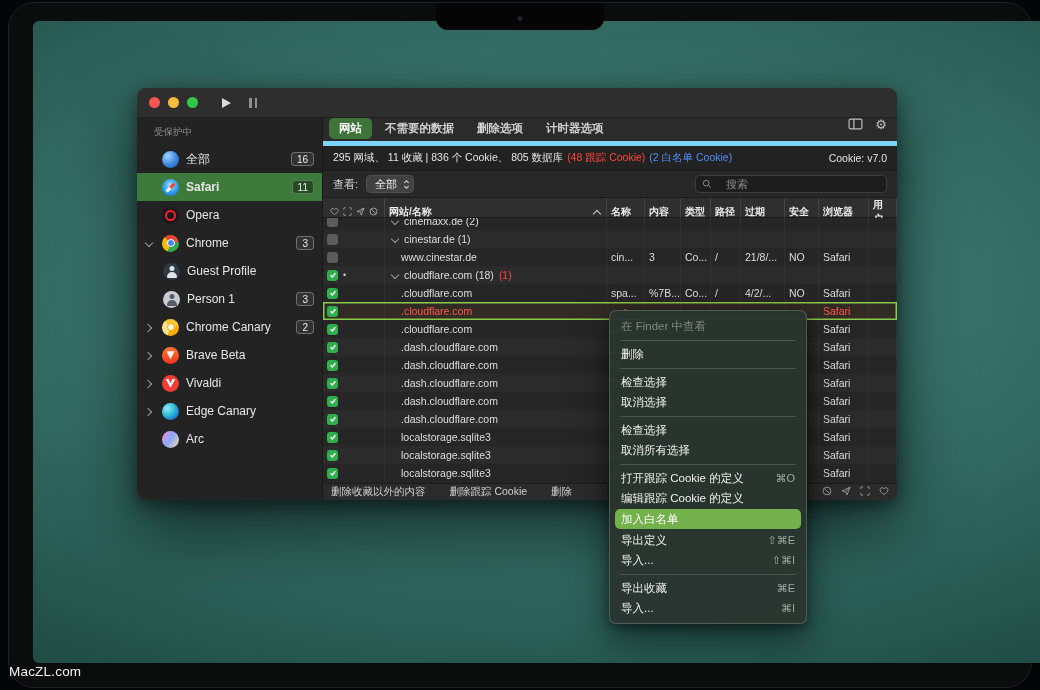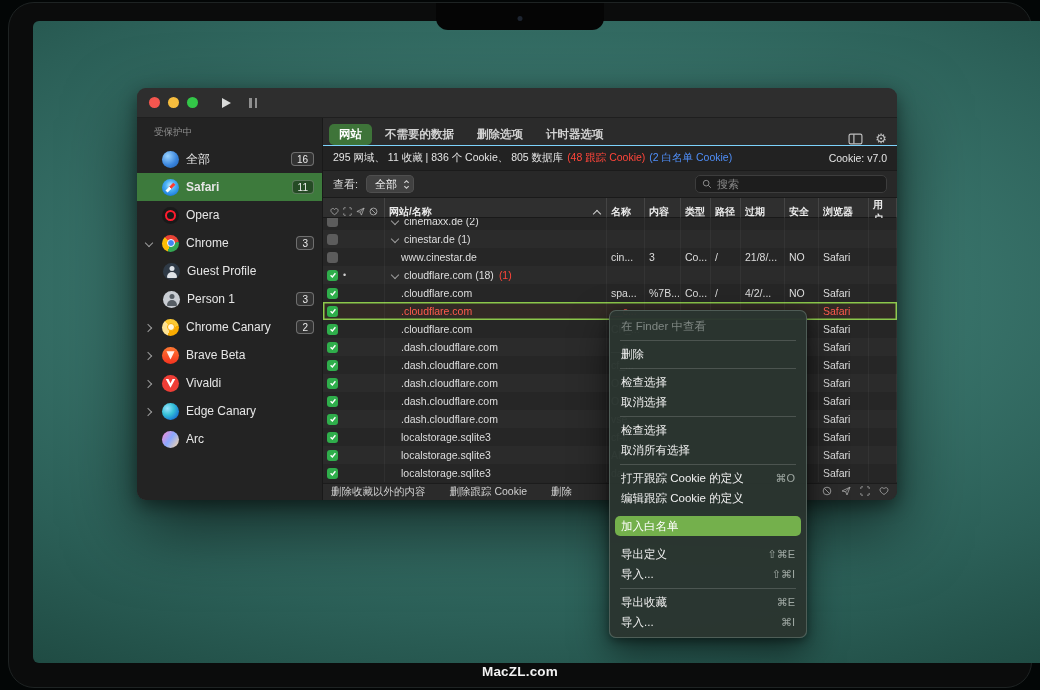--- a/index.html
+++ b/index.html
@@ -11,22 +11,22 @@
   .laptop { position:absolute; inset:2px 8px 2px 8px; background:#0b0c0c;
             border-radius:26px; border:1px solid #1e2323; }
   .screen { position:absolute; left:24px; top:18px; width:1024px; height:642px;
             border-radius:6px; overflow:hidden;
             background:radial-gradient(120% 95% at 50% 42%, #47867c 0%, #3b776e 28%,
                         #2b5f57 55%, #1d473f 78%, #143530 100%); }
   .notch { position:absolute; left:50%; top:3px; transform:translateX(-50%);
            width:168px; height:27px; background:#050505; border-radius:0 0 12px 12px; z-index:50; }
   .camera { position:absolute; left:50%; top:13px; transform:translateX(-50%);
             width:5px; height:5px; border-radius:50%; background:#1d2430; }
-  .watermark { position:absolute; left:0; right:0; bottom:8px; text-align:center;
-               color:#f2f2f2; font-size:13.5px; font-weight:bold; z-index:60; letter-spacing:.2px; }
+  .watermark { position:absolute; left:0; right:0; bottom:8px; 
+               color:#f2f2f2; font-size:13.5px; font-weight:normal; z-index:60; letter-spacing:.2px; }
 
   
   .app-window { position:absolute; left:104px; top:67px; width:760px; height:412px;
                 background:#262626; border-radius:9px; overflow:hidden;
                 box-shadow:0 28px 70px rgba(0,0,0,.6), 0 6px 18px rgba(0,0,0,.45),
                            inset 0 0 0 0.5px rgba(255,255,255,.14);
                 display:flex; flex-direction:column; }
   .titlebar { height:30px; flex:none; background:#2e2e2e; border-bottom:1px solid #1f1f1f;
               display:flex; align-items:center; padding:0 12px; gap:8px; }
   .tl { width:11px; height:11px; border-radius:50%; }
@@ -86,22 +86,22 @@
   .icon-brave::after { content:''; position:absolute; inset:0; background:#fff;
                        clip-path:polygon(26% 28%, 74% 28%, 50% 76%); opacity:.92; }
   .icon-vivaldi { background:#ef3e36; }
   .icon-vivaldi::after { content:''; position:absolute; inset:0; background:#fff;
                          clip-path:polygon(22% 26%, 38% 26%, 50% 52%, 62% 26%, 78% 26%, 50% 78%); }
   .icon-edge { background:radial-gradient(circle at 32% 32%, #9be3ff, #35c1d6 40%, #1b7fd4 72%, #174f9e); }
   .icon-arc { background:linear-gradient(125deg, #ff8bd1 0%, #8aa8ff 48%, #ffd9a0 100%); }
 
   
   .main { flex:1; display:flex; flex-direction:column; min-width:0; background:#252525; }
-  .tabbar { height:28px; flex:none; background:#2b2b2b; border-bottom:1px solid #7dd3fc;
-            display:flex; align-items:flex-end; padding:0 10px 0 6px; gap:3px; }
+  .tabbar { height:28px; flex:none; background:#2b2b2b; border-bottom:5px solid #7dd3fc;
+            display:flex; align-items:flex-start; padding:0 10px 0 6px; gap:3px; }
   .tab { padding:3px 10px; border-radius:5px; font-size:11.5px; font-weight:bold; color:#d2d2d2; }
   .tab.active { background:#3e7439; color:#fff; }
   .tab-spacer { flex:1; }
   .tb-icon { color:#c0c0c0; display:flex; align-items:center; margin-left:9px; }
   .tb-icon svg { width:15px; height:12px; }
   .gear-glyph { font-size:13px; line-height:1; color:#c0c0c0; }
 
   .statsbar { height:25px; flex:none; background:#222; border-bottom:1px solid #1b1b1b;
               display:flex; align-items:center; padding:0 10px; font-size:10.5px; color:#e3e3e3; gap:4px; }
   .stat-red { color:#ff453a; } .stat-blue { color:#4f8ef7; }
@@ -109,21 +109,21 @@
 
   .filterbar { height:27px; flex:none; background:#282828; border-bottom:1px solid #1a1a1a;
                display:flex; align-items:center; padding:0 10px; gap:8px; }
   .view-label { font-size:11px; color:#dcdcdc; }
   .popup { display:flex; align-items:center; background:#414141; border-radius:5px;
            height:18px; padding:0 4px 0 9px; gap:6px; color:#f0f0f0; font-size:11px;
            box-shadow:inset 0 0 0 0.5px rgba(255,255,255,.15); }
   .popup svg { width:7px; height:11px; color:#cfcfcf; }
   .filter-spacer { flex:1; }
   .searchbox { width:192px; height:18px; background:#1d1d1d; border:1px solid #3d3d3d;
-               border-radius:5px; display:flex; align-items:center; padding:0 6px; gap:5px; color:#8a8a8a; }
+               border-radius:5px; display:flex; align-items:center; padding:0 6px; gap:14px; color:#8a8a8a; }
   .searchbox svg { width:10px; height:10px; flex:none; }
   .searchbox input { flex:1; background:transparent; border:none; outline:none;
                      color:#e8e8e8; font-size:11px; font-family:inherit; min-width:0; }
   .searchbox input::placeholder { color:#8a8a8a; }
 
   
   .tgrid { display:grid; grid-template-columns:62px 1fr 38px 36px 30px 30px 44px 34px 50px 28px; }
   .thead { height:20px; flex:none; background:#2f2f2f; border-bottom:1px solid #191919;
            font-size:10px; font-weight:bold; color:#ececec; }
   .thead > div { display:flex; align-items:center; padding:0 4px;
@@ -164,21 +164,21 @@
 
   
   .ctx-menu { position:absolute; left:576px; top:289px; width:198px; z-index:40;
               background:rgba(42,53,48,.97); border:1px solid rgba(150,170,160,.35);
               border-radius:7px; padding:5px 0;
               box-shadow:0 14px 36px rgba(0,0,0,.55), 0 3px 10px rgba(0,0,0,.4); }
   .mi { height:20px; display:flex; align-items:center; padding:0 11px;
         font-size:11.5px; color:#f0f0f0; }
   .mi .sc { margin-left:auto; color:#9fa8a3; font-size:11px; }
   .mi.disabled { color:#7f8783; }
-  .mi.hl { margin:8px 5px; padding:0 6px; border-radius:5px; background:#74b04c; color:#fff; }
+  .mi.hl { margin:1px 5px; padding:0 6px; border-radius:5px; background:#74b04c; color:#fff; }
   .msep { height:1px; background:rgba(255,255,255,.16); margin:3.5px 10px; }
 </style>
 </head>
 <body>
 
 <div class="stage">
   <div class="laptop">
     <div class="screen">
 
       <div class="app-window">

